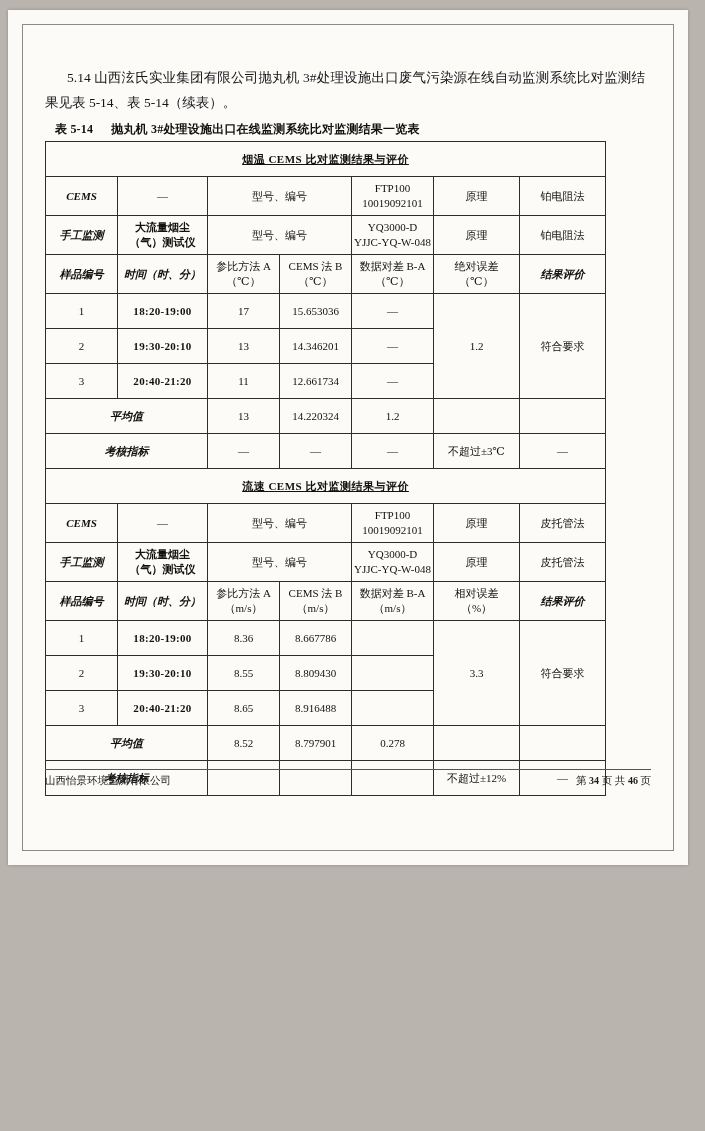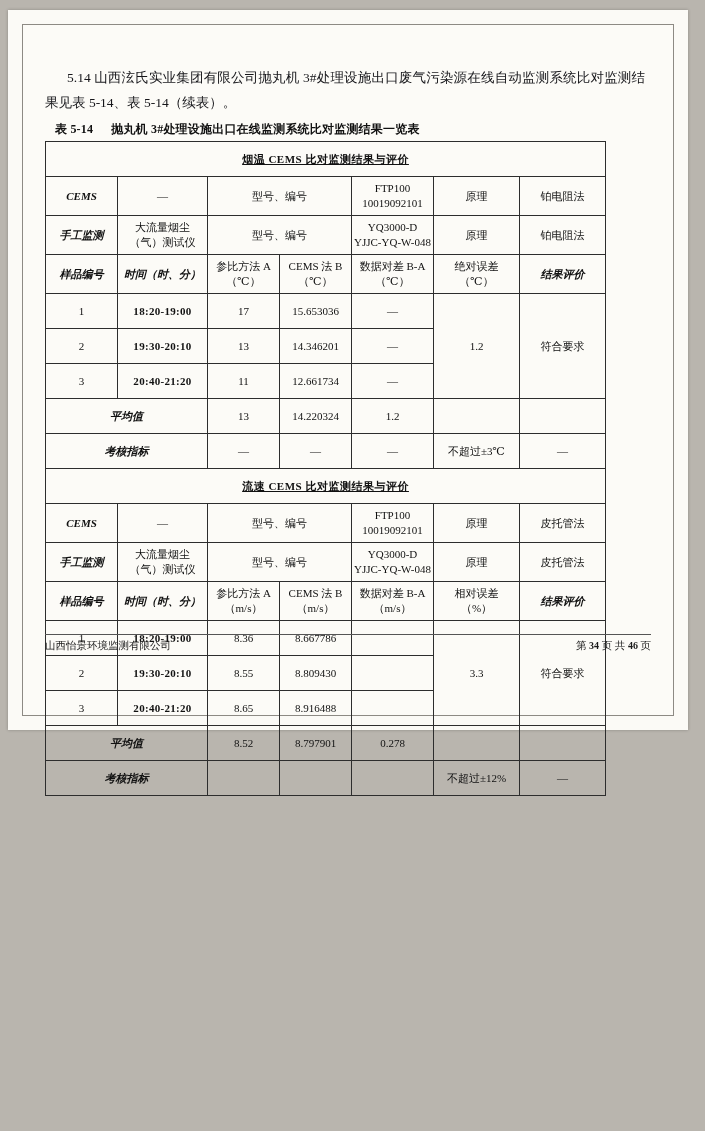--- a/index.html
+++ b/index.html
@@ -10,21 +10,21 @@
   body {
     width: 705px;
     height: 1131px;
     font-family: "Liberation Serif", "DejaVu Serif", serif;
   }
   .page {
     position: absolute;
     left: 8px;
     top: 10px;
     width: 680px;
-    height: 720px;
+    height: 855px;
     background: #fbfaf6;
     box-shadow: 0 0 3px rgba(0,0,0,0.25);
   }
   .page-inner {
     position: absolute;
     left: 14px;
     top: 14px;
     right: 14px;
     bottom: 14px;
     border: 1px solid #8d8a84;
@@ -73,21 +73,21 @@
     font-family: "Liberation Serif", "DejaVu Serif", serif;
   }
   td.section-title {
     font-weight: bold;
     font-size: 12.5px;
     height: 30px;
     letter-spacing: 0.5px;
     text-decoration: underline;
   }
   td.lbl { font-weight: bold; font-size: 11.5px; font-style: italic; }
-  td.bold { font-weight: normal; }
+  td.bold { font-weight: bold; }
   td.time { font-weight: bold; font-size: 11.5px; letter-spacing: 0.3px; }
   td.two-line { line-height: 14px; }
 
   .footer {
     position: absolute;
     left: 22px;
     right: 22px;
     bottom: 62px;
     border-top: 1px solid #555;
     padding-top: 4px;

